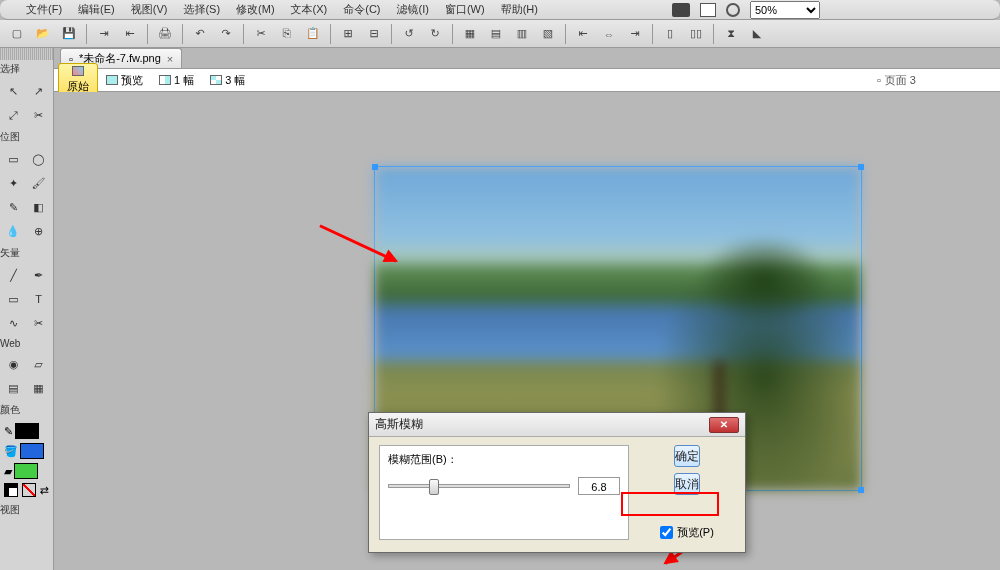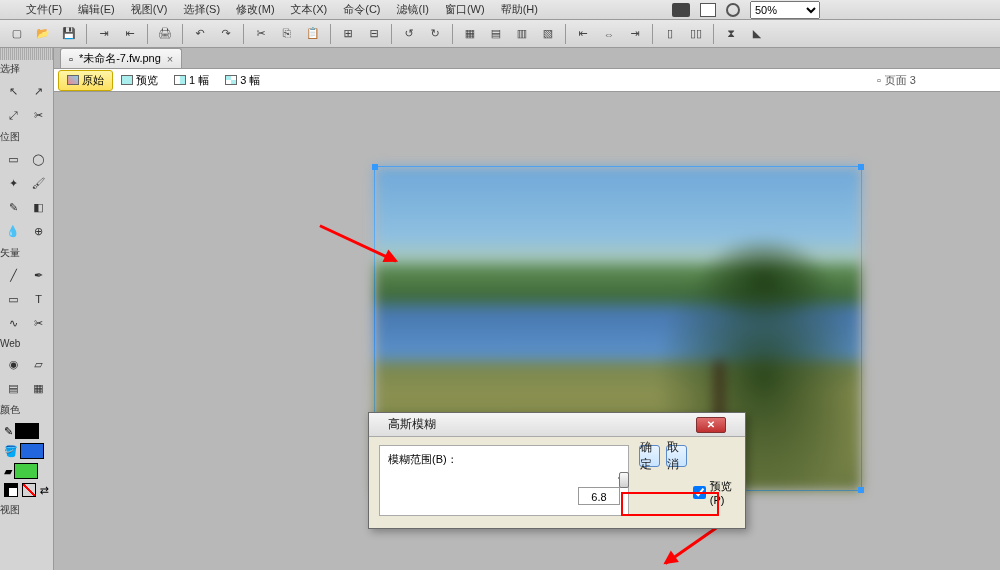--- a/index.html
+++ b/index.html
@@ -1,19 +1,19 @@
 <!DOCTYPE html>
 <html><head>
 <meta charset="utf-8">
 <style>
 * { margin: 0; padding: 0; box-sizing: border-box; font-family: "Microsoft YaHei", sans-serif; font-size: 11px; }
 body { width: 1000px; height: 570px; background: #b8b8b8; overflow: hidden; position: relative; }
 
 
-.menubar { height: 20px; background: linear-gradient(#e8e8e8,#d8d8d8); display: flex; align-items: center; padding-left: 20px; gap: 4px; border-bottom: 1px solid #999; }
+.menubar { height: 20px; background: linear-gradient(#e8e8e8,#d8d8d8); display: flex; align-items: center; padding-left: 20px; gap: 4px; border-bottom: 1px solid #999; border-radius: 8px; }
 .menubar span { padding: 2px 6px; color: #333; }
 
 
 .zoom-combo { margin-left: auto; margin-right: 180px; display: flex; align-items: center; gap: 10px; }
 .zoom-combo .ico { width: 18px; height: 14px; background: #444; border-radius: 2px; }
 .zoom-combo select { width: 70px; height: 18px; font-size: 11px; }
 
 
 .toolbar { height: 28px; background: linear-gradient(#e8e8e8,#d4d4d4); display: flex; align-items: center; padding: 0 6px; gap: 4px; border-bottom: 1px solid #999; }
 .tbtn { width: 22px; height: 22px; display: flex; align-items: center; justify-content: center; color: #444; }
@@ -31,21 +31,21 @@
 
 
 .doc-area { position: absolute; left: 54px; top: 48px; right: 0; bottom: 0; background: #b8b8b8; }
 .tab-bar { height: 20px; background: #b8b8b8; display: flex; align-items: flex-end; padding-left: 6px; }
 .doc-tab { background: linear-gradient(#f8f8f8,#e4e4e4); border: 1px solid #999; border-bottom: none; border-radius: 3px 3px 0 0; padding: 2px 8px; display: flex; align-items: center; gap: 6px; font-size: 11px; }
 .doc-tab .x { color: #666; }
 
 
 .view-bar { height: 24px; background:#fff; border-top:1px solid #999; border-bottom: 1px solid #999; display: flex; align-items: center; padding: 0 4px; }
 .view-btn { display: flex; align-items: center; gap: 3px; padding: 2px 8px; border-radius: 3px; }
-.view-btn.active { background: linear-gradient(#fef5a8,#fde060); border: 1px solid #c9a800; }
+.view-btn.active { background: linear-gradient(#fef5a8,#fde060); border: 1px solid #c9a800; flex-direction: column; }
 .vico { width: 12px; height: 10px; border: 1px solid #666; display: inline-block; }
 .vico.orig { background: linear-gradient(45deg,#e88,#8ce); }
 .vico.prev { background: #aee; }
 .vico.two { background: linear-gradient(90deg,#fff 50%,#aee 50%); }
 .vico.four { background: conic-gradient(#fff 0 25%,#aee 25% 50%,#fff 50% 75%,#aee 75%); }
 .page-ind { margin-left: auto; margin-right: 80px; display: flex; align-items: center; gap: 4px; color: #555; }
 
 
 .canvas-wrap { position: relative; width: 100%; height: calc(100% - 44px); background: #b8b8b8; }
 .canvas-img { position: absolute; left: 320px; top: 74px; width: 488px; height: 325px; border: 1px solid #39f; }
@@ -69,29 +69,29 @@
 .arrow1::after { right: -2px; top: -6px; border-left: 14px solid #f00; border-top: 7px solid transparent; border-bottom: 7px solid transparent; }
 .arrow2 { left: 415px; top: 380px; width: 60px; height: 3px; transform: rotate(-55deg); transform-origin: left; }
 .arrow2::after { left: -2px; top: -6px; border-right: 14px solid #f00; border-top: 7px solid transparent; border-bottom: 7px solid transparent; }
 .arrow3 { left: 605px; top: 450px; width: 70px; height: 3px; transform: rotate(-35deg); }
 .arrow3::after { left: -2px; top: -6px; border-right: 14px solid #f00; border-top: 7px solid transparent; border-bottom: 7px solid transparent; }
 .highlight-box { position: absolute; border: 2px solid #f00; }
 .hb1 { left: 567px; top: 400px; width: 98px; height: 24px; }
 
 
 .dialog { position: absolute; left: 314px; top: 320px; width: 378px; background: #ece9d8; border: 1px solid #6a6a6a; box-shadow: 3px 3px 8px rgba(0,0,0,0.3); }
-.dlg-title { height: 24px; background: linear-gradient(#f5f5f5,#dedede); display: flex; align-items: center; padding: 0 19px; border-bottom: 1px solid #aaa; }
+.dlg-title { height: 24px; background: linear-gradient(#f5f5f5,#dedede); display: flex; align-items: center; padding: 0 6px; border-bottom: 1px solid #aaa; }
 .dlg-title span { font-size: 12px; color: #222; }
 .dlg-close { margin-left: auto; width: 30px; height: 16px; background: linear-gradient(#e07070,#c03030); border: 1px solid #803030; border-radius: 2px; color: #fff; display: flex; align-items: center; justify-content: center; font-size: 10px; font-weight: bold; }
 .dlg-body { padding: 8px 10px 12px; display: flex; gap: 10px; }
 .dlg-left { flex: 1; border: 1px solid #aaa; background: #fff; padding: 6px 8px 10px; }
-.dlg-right { width: 96px; display: flex; flex-direction: row; gap: 6px; }
+.dlg-right { width: 96px; display: flex; flex-direction: column; gap: 6px; align-items: center; }
 .dlg-btn { height: 22px; background: linear-gradient(#e8f4ff,#c8e4ff); border: 1px solid #5a8ac8; border-radius: 3px; display: flex; align-items: center; justify-content: center; font-size: 12px; color: #222; }
 .dlg-check { margin-top: 24px; display: flex; align-items: center; gap: 4px; font-size: 12px; }
-.slider-row { display: flex; align-items: flex-end; gap: 8px; margin-top: 10px; flex-direction: column; }
+.slider-row { display: flex; align-items: center; gap: 8px; margin-top: 10px; }
 .slider-track { flex: 1; height: 4px; background: #ddd; border: 1px solid #999; position: relative; }
 .slider-thumb { position: absolute; left: 22%; top: -6px; width: 10px; height: 16px; background: linear-gradient(#fafafa,#d0d0d0); border: 1px solid #777; border-radius: 2px; }
 .slider-val { width: 42px; height: 18px; border: 1px solid #999; background: #fff; text-align: center; line-height: 18px; }
 </style>
 </head>
 <body>
 
 <div class="menubar">
   <span>文件(F)</span>
   <span>编辑(E)</span>

